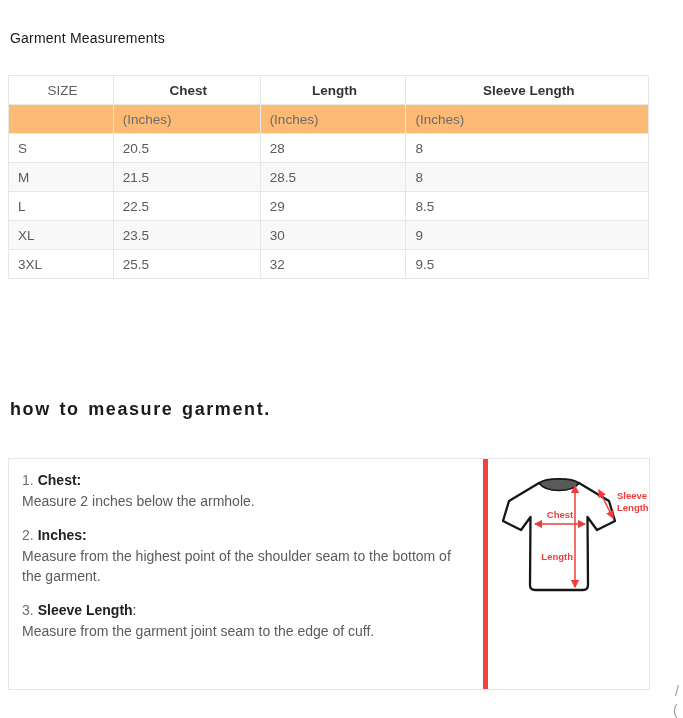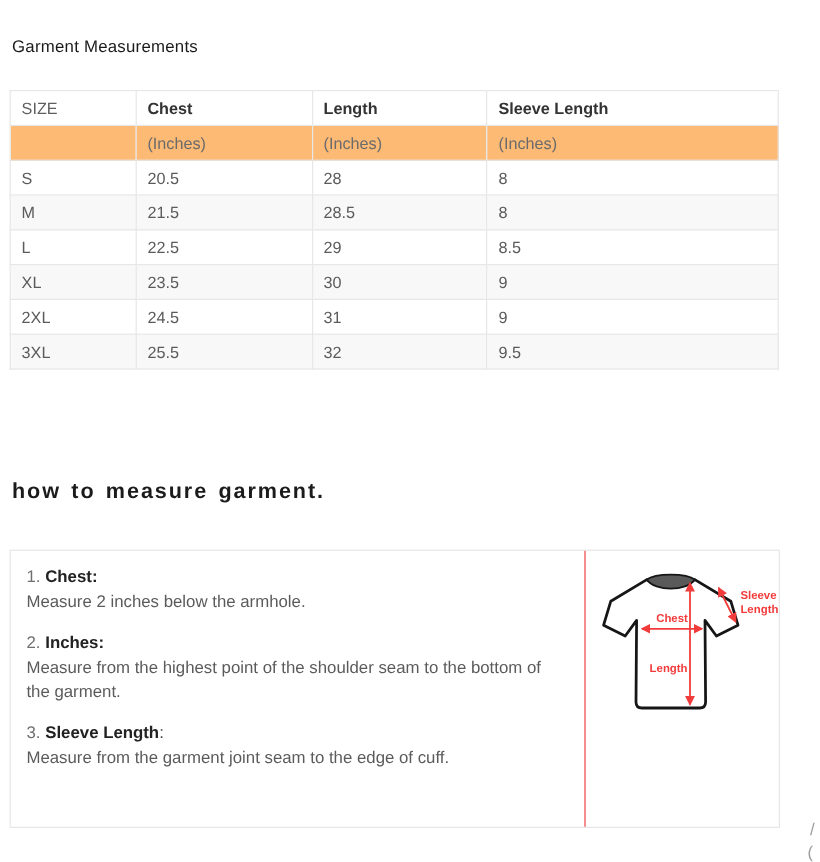--- a/index.html
+++ b/index.html
@@ -26,21 +26,21 @@
     font-size:13.5px;
   }
   .size-table th, .size-table td {
     border:1px solid #e7e7e7;
     height:29px;
     padding:0 6px 0 9px;
     text-align:left; vertical-align:middle;
     font-weight:normal;
     color:#5b5b5b;
   }
-  .size-table thead tr.head-row th { font-weight:700; color:#333333; }
+  .size-table thead tr.head-row th { font-weight:700; color:#333333;text-align:center; }
   .size-table thead tr.head-row th.size-col { font-weight:normal; color:#5f5f5f; }
   .size-table thead tr.units-row td { background:#fdba74; color:#6b6b6b; }
   .size-table tbody tr:nth-child(even) td { background:#f8f8f8; }
 
   
   .how-title {
     position:absolute; left:10px; top:399px;
     font-size:18px; font-weight:700; color:#1b1b1b;
     letter-spacing:1.6px; word-spacing:2px;
   }
@@ -48,21 +48,21 @@
   
   .measure-box {
     position:absolute; left:8px; top:458px;
     width:642px; height:232px;
     border:1px solid #e6e6e6;
     display:flex;
   }
   .measure-text {
     flex:1 1 auto;
     padding:11px 14px 0 13px;
-    border-right:1px solid #ef4444;
+    border-right:5px solid #ef4444;
   }
   .inst { margin-bottom:14px; }
   .inst-head { font-size:14px; line-height:20px; color:#6f6f6f; }
   .inst-head .b { font-weight:700; color:#222222; margin-left:4px; }
   .inst-head .sfx { color:#444; }
   .inst-text {
     font-size:14px; line-height:20px; color:#5b5b5b;
     max-width:452px; margin-top:1px;
   }
 
@@ -123,26 +123,20 @@
       <td>29</td>
       <td>8.5</td>
     </tr>
     <tr>
       <td>XL</td>
       <td>23.5</td>
       <td>30</td>
       <td>9</td>
     </tr>
     <tr>
-      <td>2XL</td>
-      <td>24.5</td>
-      <td>31</td>
-      <td>9</td>
-    </tr>
-    <tr>
       <td>3XL</td>
       <td>25.5</td>
       <td>32</td>
       <td>9.5</td>
     </tr>
   </tbody>
 </table>
 
 <h2 class="how-title">how to measure garment.</h2>
 

